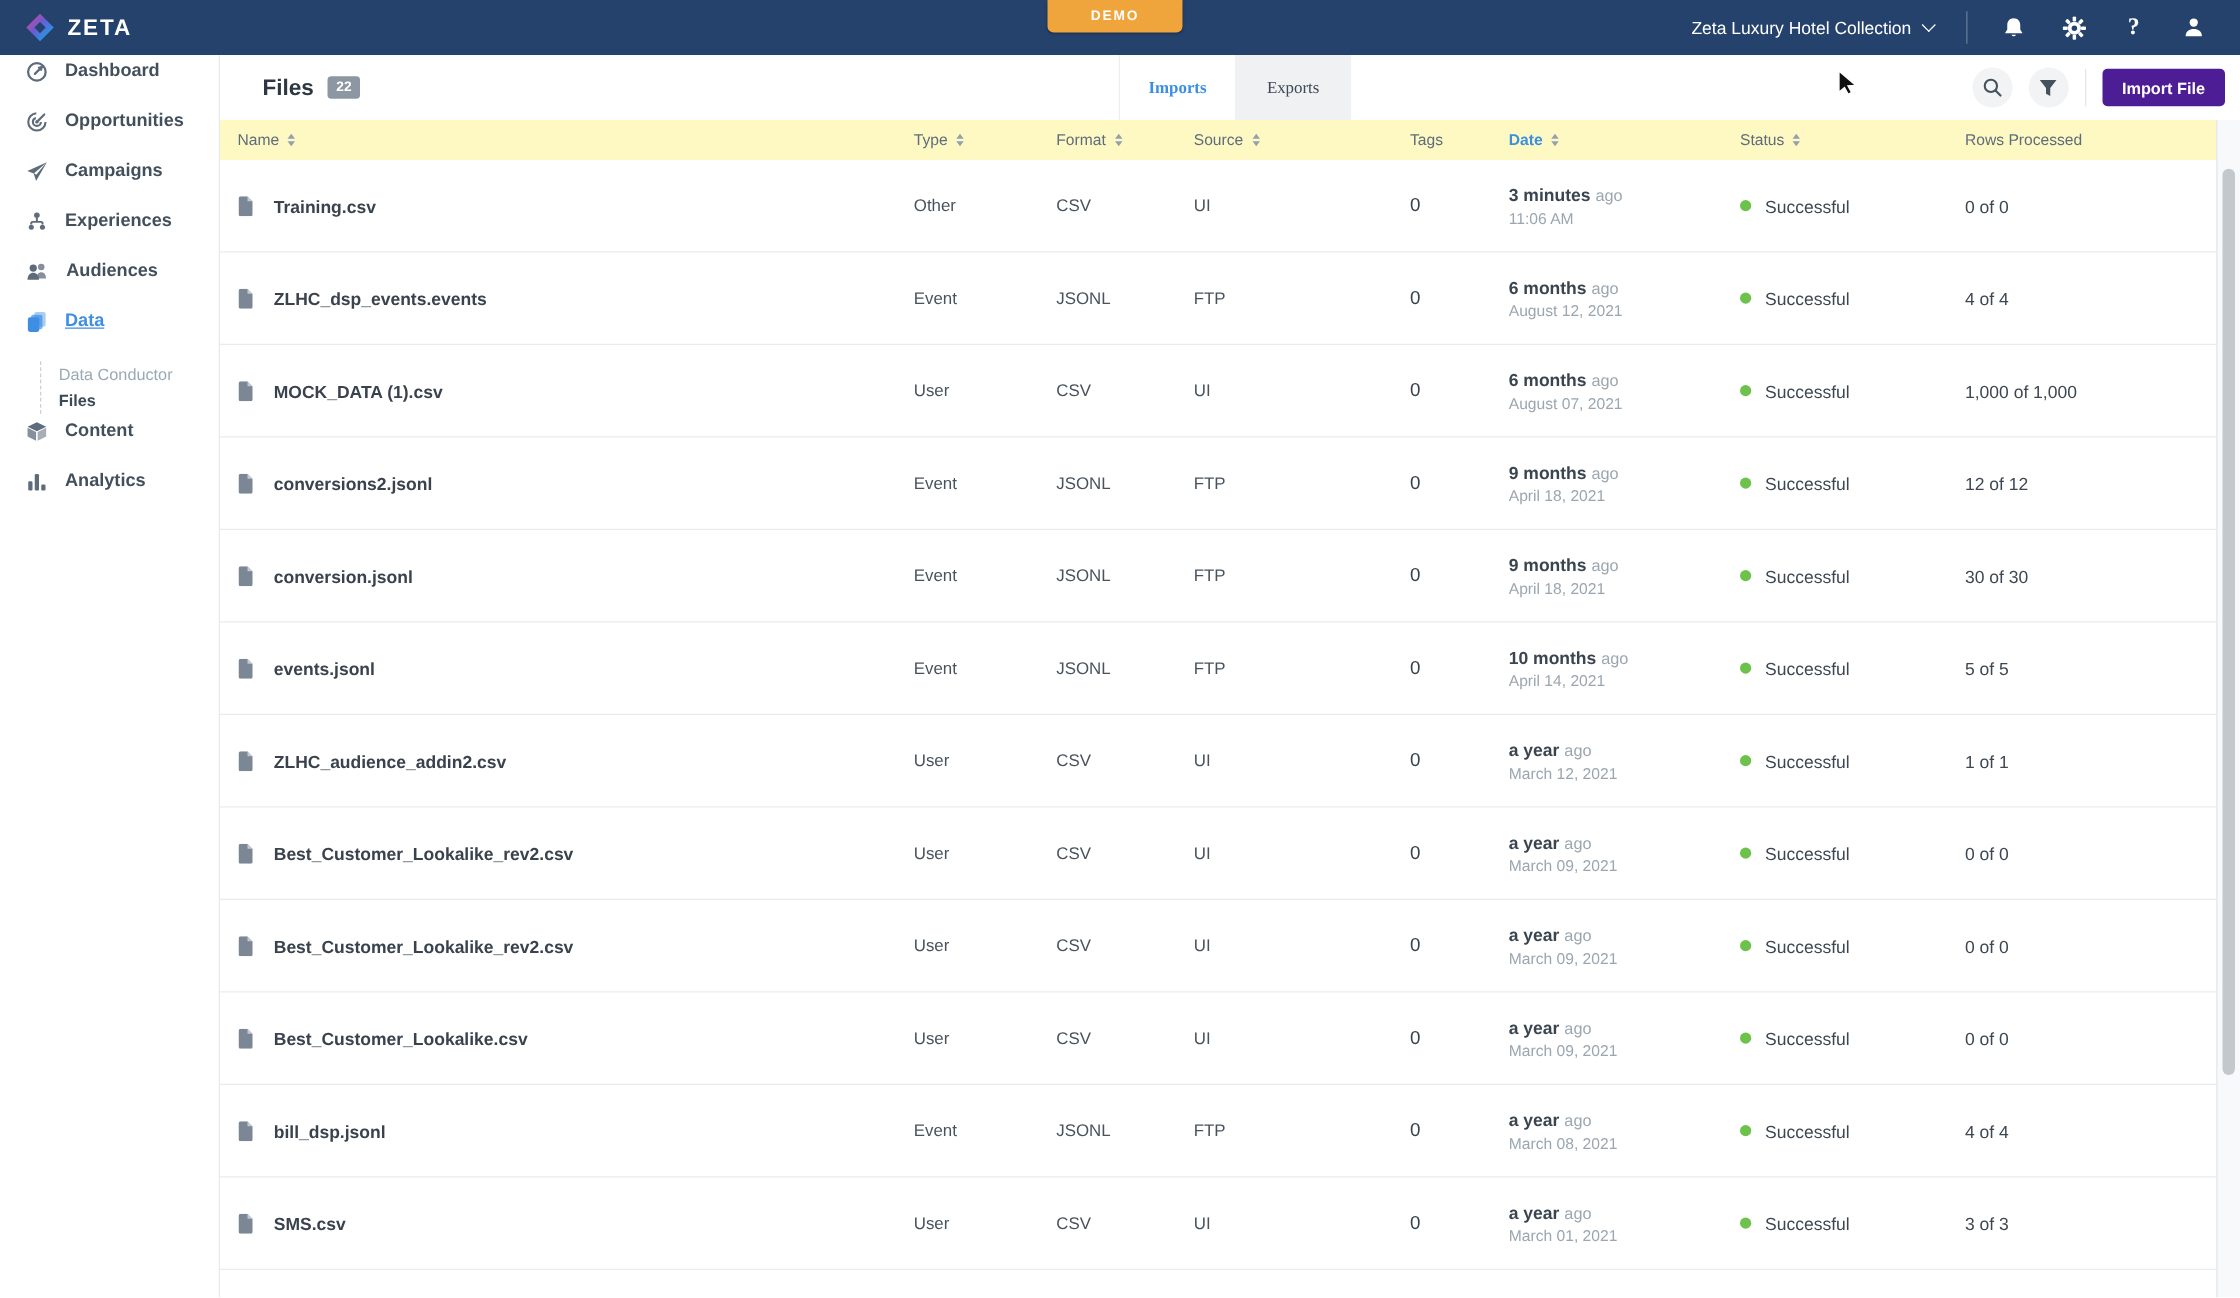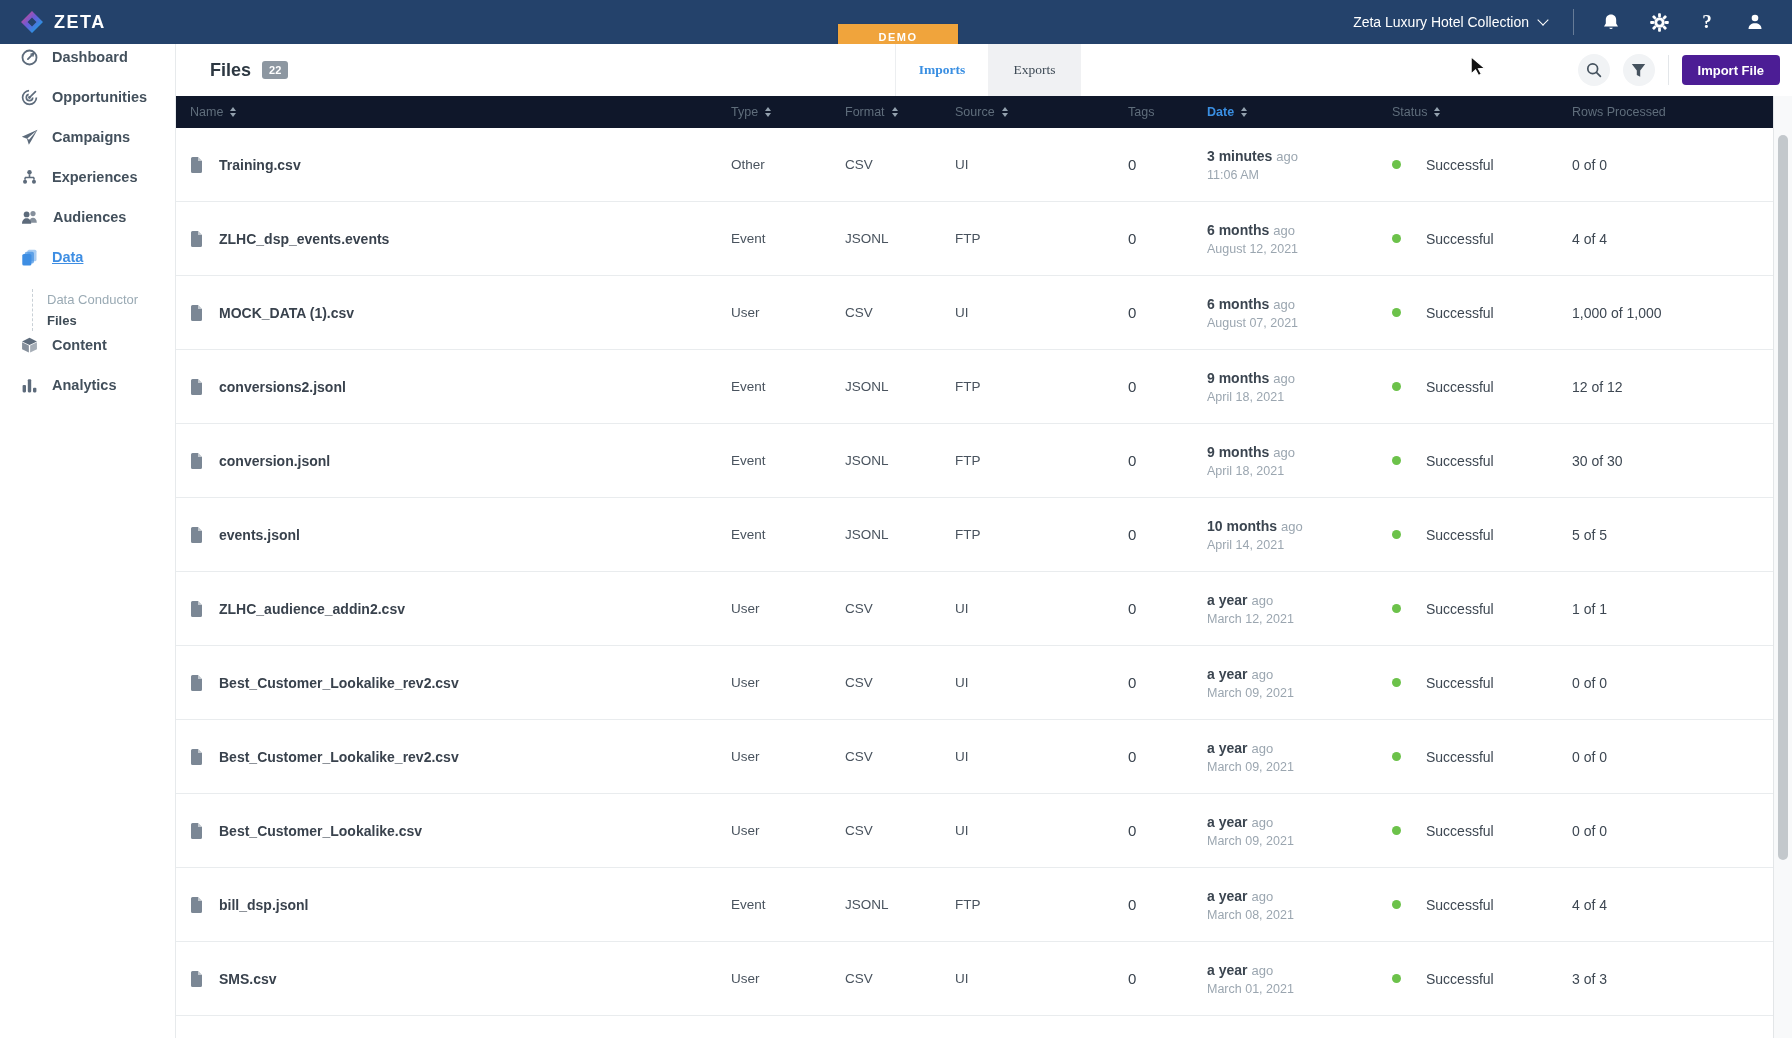--- a/index.html
+++ b/index.html
@@ -4,23 +4,23 @@
 <style>
   * { margin:0; padding:0; box-sizing:border-box; }
   html,body { width:1792px; height:1038px; overflow:hidden; background:#fff;
     font-family:"Liberation Sans", sans-serif; }
 
   
   .topbar { position:relative; height:44px; background:#24426b; display:flex; align-items:center; }
   .brand { display:flex; align-items:center; gap:10px; padding-left:20px; }
   .logo-diamond { width:24px; height:24px; }
   .brand-name { color:#fff; font-size:18px; font-weight:bold; letter-spacing:1.5px; }
-  .demo-badge { position:absolute; left:838px; top:0; width:120px; height:26px; background:#f0a43c;
+  .demo-badge { position:absolute; left:838px; top:0; width:108px; height:26px; background:#f0a43c;
     border-radius:0 0 5px 5px; color:#fff; font-size:11px; font-weight:bold; letter-spacing:1.5px;
-    display:flex; align-items:center; justify-content:center; box-shadow:0 1px 2px rgba(0,0,0,.25);margin-top:24px; }
+    display:flex; align-items:center; justify-content:center; box-shadow:0 1px 2px rgba(0,0,0,.25); }
   .top-right { margin-left:auto; display:flex; align-items:center; gap:26px; padding-right:26px; }
   .org-selector { display:flex; align-items:center; gap:10px; color:#fff; font-size:14px; cursor:pointer; }
   .chevron { width:8px; height:8px; border-right:1.6px solid #fff; border-bottom:1.6px solid #fff;
     transform:rotate(45deg); margin-top:-4px; }
   .top-divider { width:1px; height:26px; background:rgba(255,255,255,.3); }
   .top-icon { display:flex; align-items:center; justify-content:center; width:22px; height:22px; cursor:pointer; }
   .help-glyph { color:#fff; font-size:19px; font-weight:bold; font-family:"Liberation Serif", serif; }
 
   
   .app { display:flex; height:994px; }
@@ -46,36 +46,36 @@
   .actions { position:absolute; right:12px; top:0; height:52px; display:flex; align-items:center; gap:13px; }
   .icon-circle { width:32px; height:32px; border-radius:50%; background:#f1f3f5; display:flex;
     align-items:center; justify-content:center; cursor:pointer; }
   .v-divider { width:1px; height:30px; background:#e3e6e9; }
   .import-btn { background:#4c1d95; color:#fff; font-size:13px; font-weight:600; border:none;
     border-radius:4px; height:30px; padding:0 16px; cursor:pointer; }
 
   
   .grid { display:grid; grid-template-columns:541px 114px 110px 173px 79px 185px 180px 186px;
     padding-left:14px; align-items:center; }
-  .thead { height:32px; background:#0f172a; font-size:12.5px; color:#5f6d7b; }
+  .thead { height:32px; background:#fef9c3; font-size:12.5px; color:#5f6d7b; }
   .th { display:flex; align-items:center; }
   .th.date-active { color:#3a8fe2; font-weight:600; }
   .sort { display:inline-flex; flex-direction:column; gap:2px; margin-left:7px; }
   .sort i { width:0; height:0; border-left:3.5px solid transparent; border-right:3.5px solid transparent; }
   .sort .up { border-bottom:4px solid #93a1ae; }
   .sort .dn { border-top:4px solid #93a1ae; }
   .trow { height:74px; border-bottom:1px solid #e9ecee; cursor:pointer; }
   .cell-name { display:flex; align-items:center; gap:16px; }
   .fname { font-size:14px; font-weight:600; color:#39424d; }
   .cell-plain { font-size:13.5px; color:#49535e; }
   .cell-tags { font-size:15px; color:#39434e; }
   .d1 { font-size:14px; font-weight:600; color:#3b4550; }
   .d1 .ago { font-size:13px; font-weight:400; color:#9ba6b0; margin-left:4px; }
   .d2 { font-size:12.5px; color:#9ba6b0; margin-top:4px; }
-  .cell-status { display:flex; align-items:center; gap:25px; font-size:14px; color:#3d4752; }
+  .cell-status { display:flex; align-items:center; gap:11px; font-size:14px; color:#3d4752; }
   .dot { width:9px; height:9px; border-radius:50%; background:#6cc24a; }
   .cell-rows { font-size:14px; color:#3d4752; }
 
   
   .scroll-track { position:absolute; right:0; top:52px; bottom:0; width:19px; background:#f8f9fa;
     border-left:1px solid #e3e6e8; }
   .scroll-thumb { position:absolute; left:4px; top:39px; width:10px; height:725px;
     background:#c3c8cc; border-radius:6px; cursor:pointer; }
 
   .mouse-cursor { position:absolute; left:1470px; top:56px; z-index:50; pointer-events:none; }

